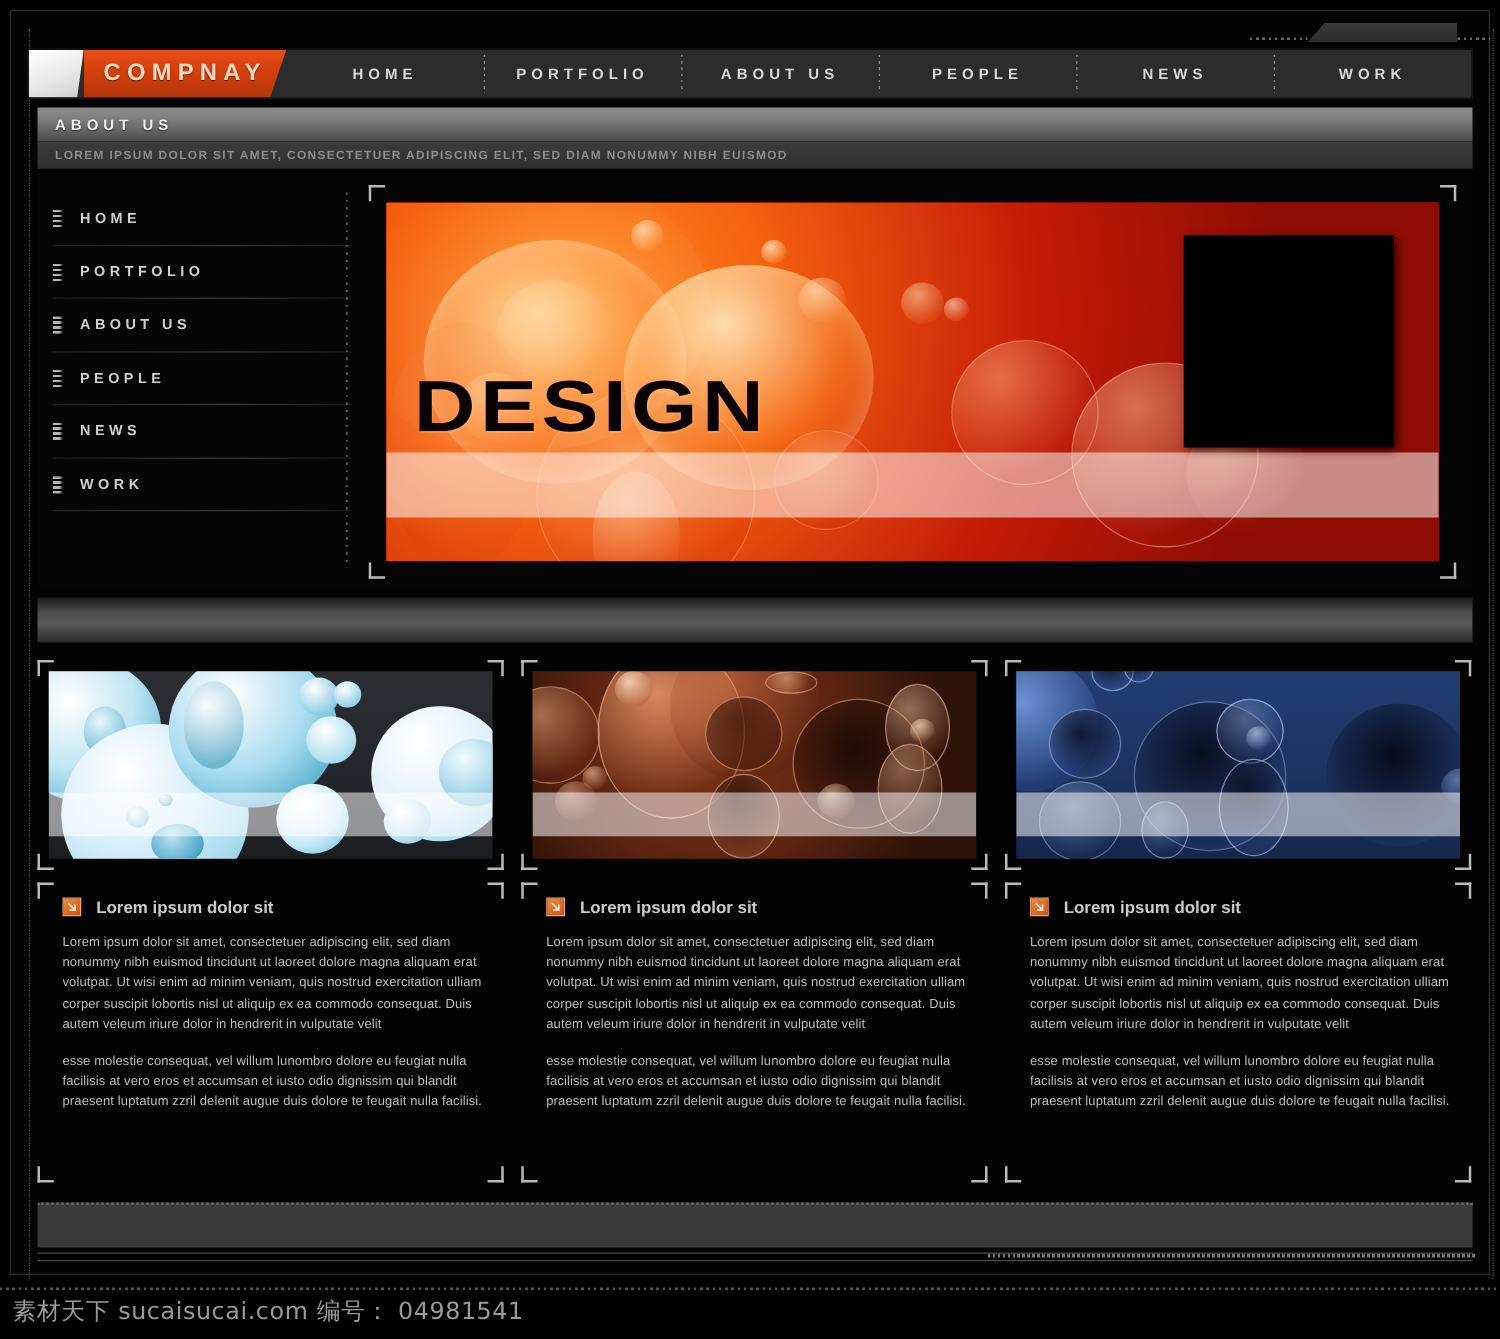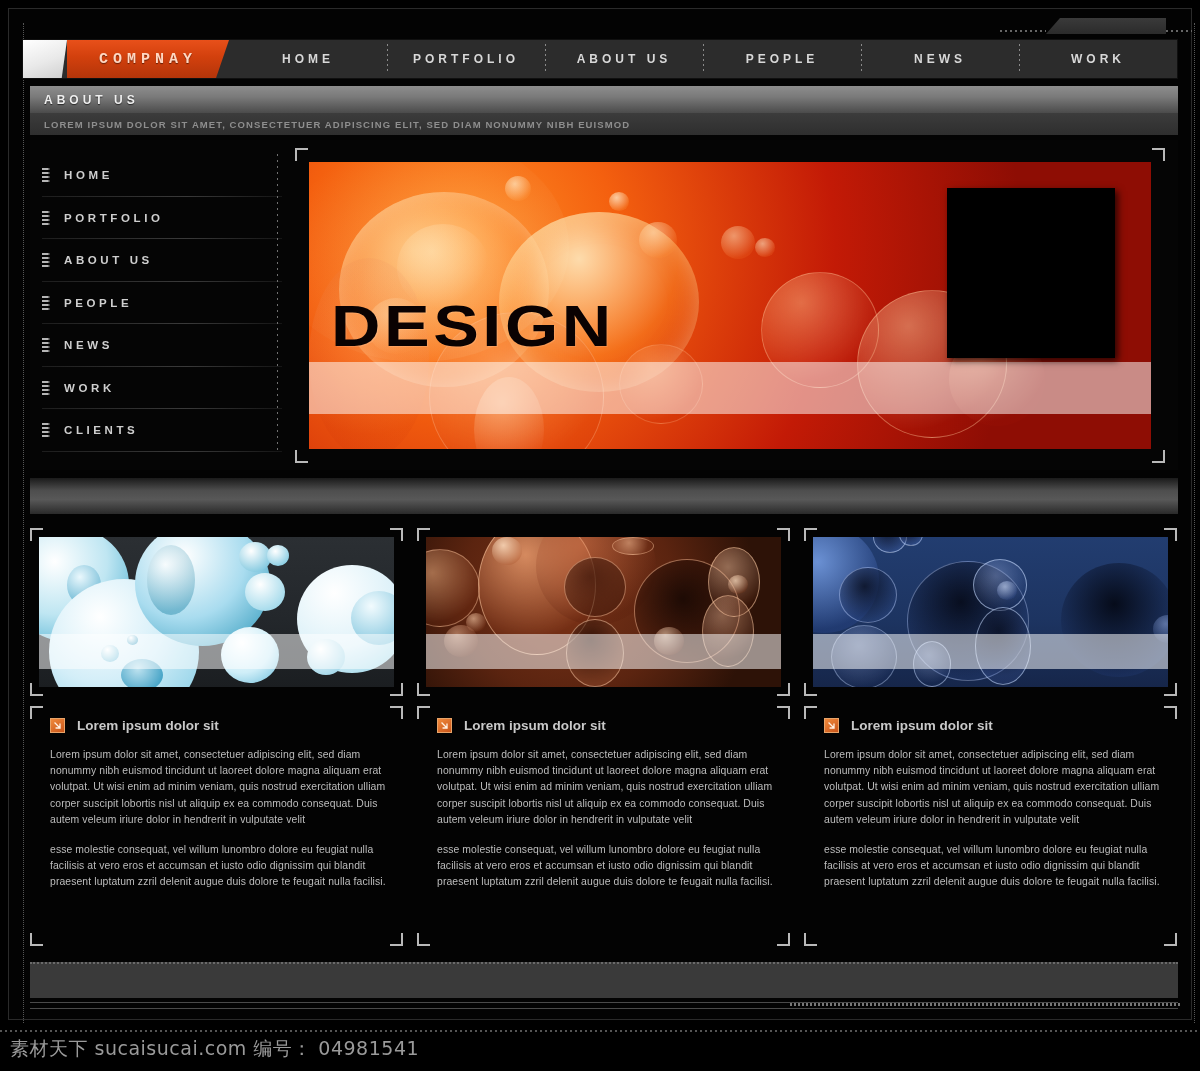--- a/index.html
+++ b/index.html
@@ -70,24 +70,24 @@
     clip-path: polygon(0 0, 100% 0, 88% 100%, 0 100%);
   }
   .logo-plate {
     width: 162px; height: 100%;
     background: linear-gradient(180deg,#e8501a 0%, #d2400d 45%, #b4350a 100%);
     clip-path: polygon(0 0, 100% 0, 92% 100%, 0 100%);
     display: flex; align-items: center; justify-content: center;
   }
   .logo-text {
     color: #ffd7c2;
-    font-size: 15px;
+    font-size: 19px;
     font-weight: bold;
     letter-spacing: 5px;
-    font-family: Liberation Mono, monospace;
+    font-family: Liberation Sans, sans-serif;
     text-shadow: 0 1px 1px rgba(0,0,0,.5);
   }
   .nav-items {
     flex: 1;
     display: flex;
     align-items: center;
   }
   .nav-item {
     flex: 1;
     text-align: center;
@@ -413,24 +413,20 @@
       <span class="sb-marker"></span>
       <span class="sb-label">PEOPLE</span>
     </div>
     <div class="sidebar-item">
       <span class="sb-marker"></span>
       <span class="sb-label">NEWS</span>
     </div>
     <div class="sidebar-item">
       <span class="sb-marker"></span>
       <span class="sb-label">WORK</span>
-    </div>
-    <div class="sidebar-item">
-      <span class="sb-marker"></span>
-      <span class="sb-label">CLIENTS</span>
     </div>
   </div>
   <div class="sidebar-vline"></div>
 
   <div class="banner-frame">
     <span class="crn tl"></span>
     <span class="crn tr"></span>
     <span class="crn bl"></span>
     <span class="crn br"></span>
 

